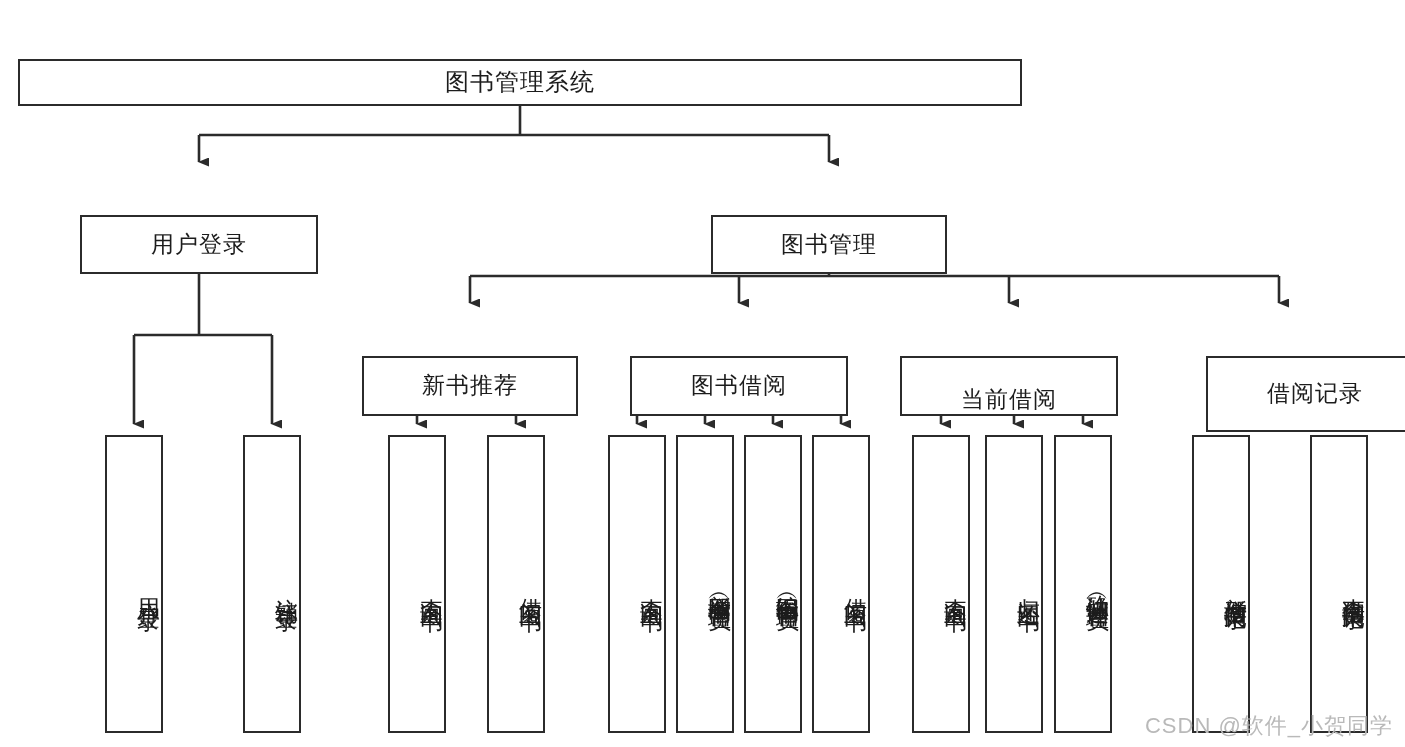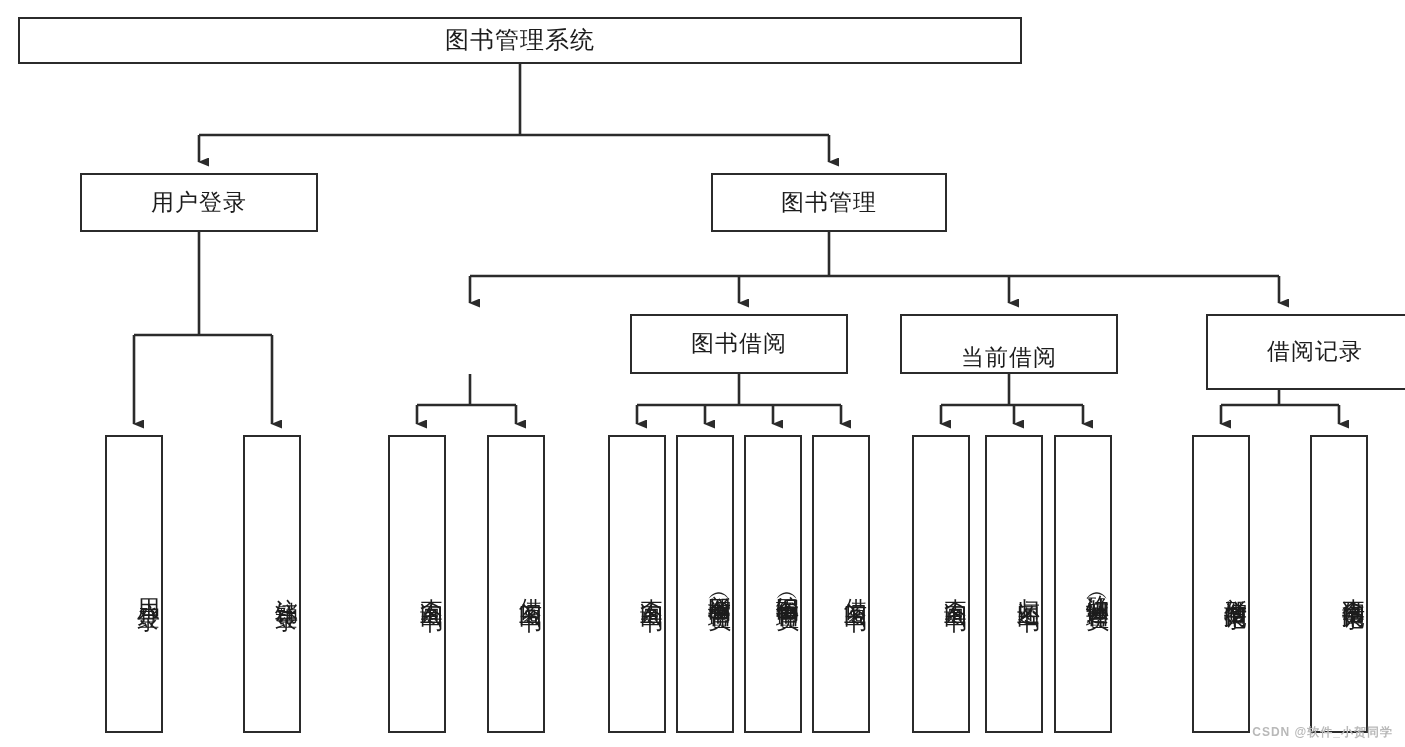--- a/index.html
+++ b/index.html
@@ -34,20 +34,21 @@
     display: flex;
     align-items: center;
     justify-content: center;
     color: #1c1c1c;
   }
   .node.horiz {
     font-size: 23px;
     letter-spacing: 1px;
     line-height: 1.2;
     text-align: center;
+    margin-top: 42px;
   }
   .node.root {
     font-size: 24px;
   }
   .node.leaf {
     writing-mode: vertical-rl;
     text-orientation: upright;
     font-size: 23px;
     letter-spacing: 4px;
     line-height: 1.05;
@@ -61,26 +62,25 @@
     letter-spacing: 2px;
   }
   .leaf-label {
     writing-mode: vertical-rl;
     text-orientation: upright;
   }
   #watermark {
     position: absolute;
     right: 12px;
     bottom: 6px;
-    font-size: 12px;
+    font-size: 22px;
     color: #b9b9b9;
     letter-spacing: 1px;
     white-space: nowrap;
     user-select: none;
-    font-weight: bold;
   }
 </style>
 </head>
 <body>
 
 <div id="canvas">
 
   <svg id="edges" viewBox="0 0 1405 747" width="1405" height="747" xmlns="http://www.w3.org/2000/svg">
     <defs>
       <marker id="arrowhead" markerWidth="9" markerHeight="11" refX="4.5" refY="10" orient="auto" markerUnits="userSpaceOnUse">
@@ -128,20 +128,23 @@
     <span>图书管理系统</span>
   </div>
 
   <div class="node horiz" style="left: 80px; top: 173px; width: 238px; height: 59px;">
     <span>用户登录</span>
   </div>
   <div class="node horiz" style="left: 711px; top: 173px; width: 236px; height: 59px; text-align: center;">
     <span>图书管理</span>
   </div>
 
+  <div class="node horiz" style="left: 362px; top: 314px; width: 216px; height: 60px;">
+    <span>新书推荐</span>
+  </div>
   <div class="node horiz" style="left: 630px; top: 314px; width: 218px; height: 60px;">
     <span>图书借阅</span>
   </div>
   <div class="node horiz" style="left: 900px; top: 314px; width: 218px; height: 60px; align-items: flex-end;">
     <span>当前借阅</span>
   </div>
   <div class="node horiz" style="left: 1206px; top: 314px; width: 218px; height: 76px;">
     <span>借阅记录</span>
   </div>
 

